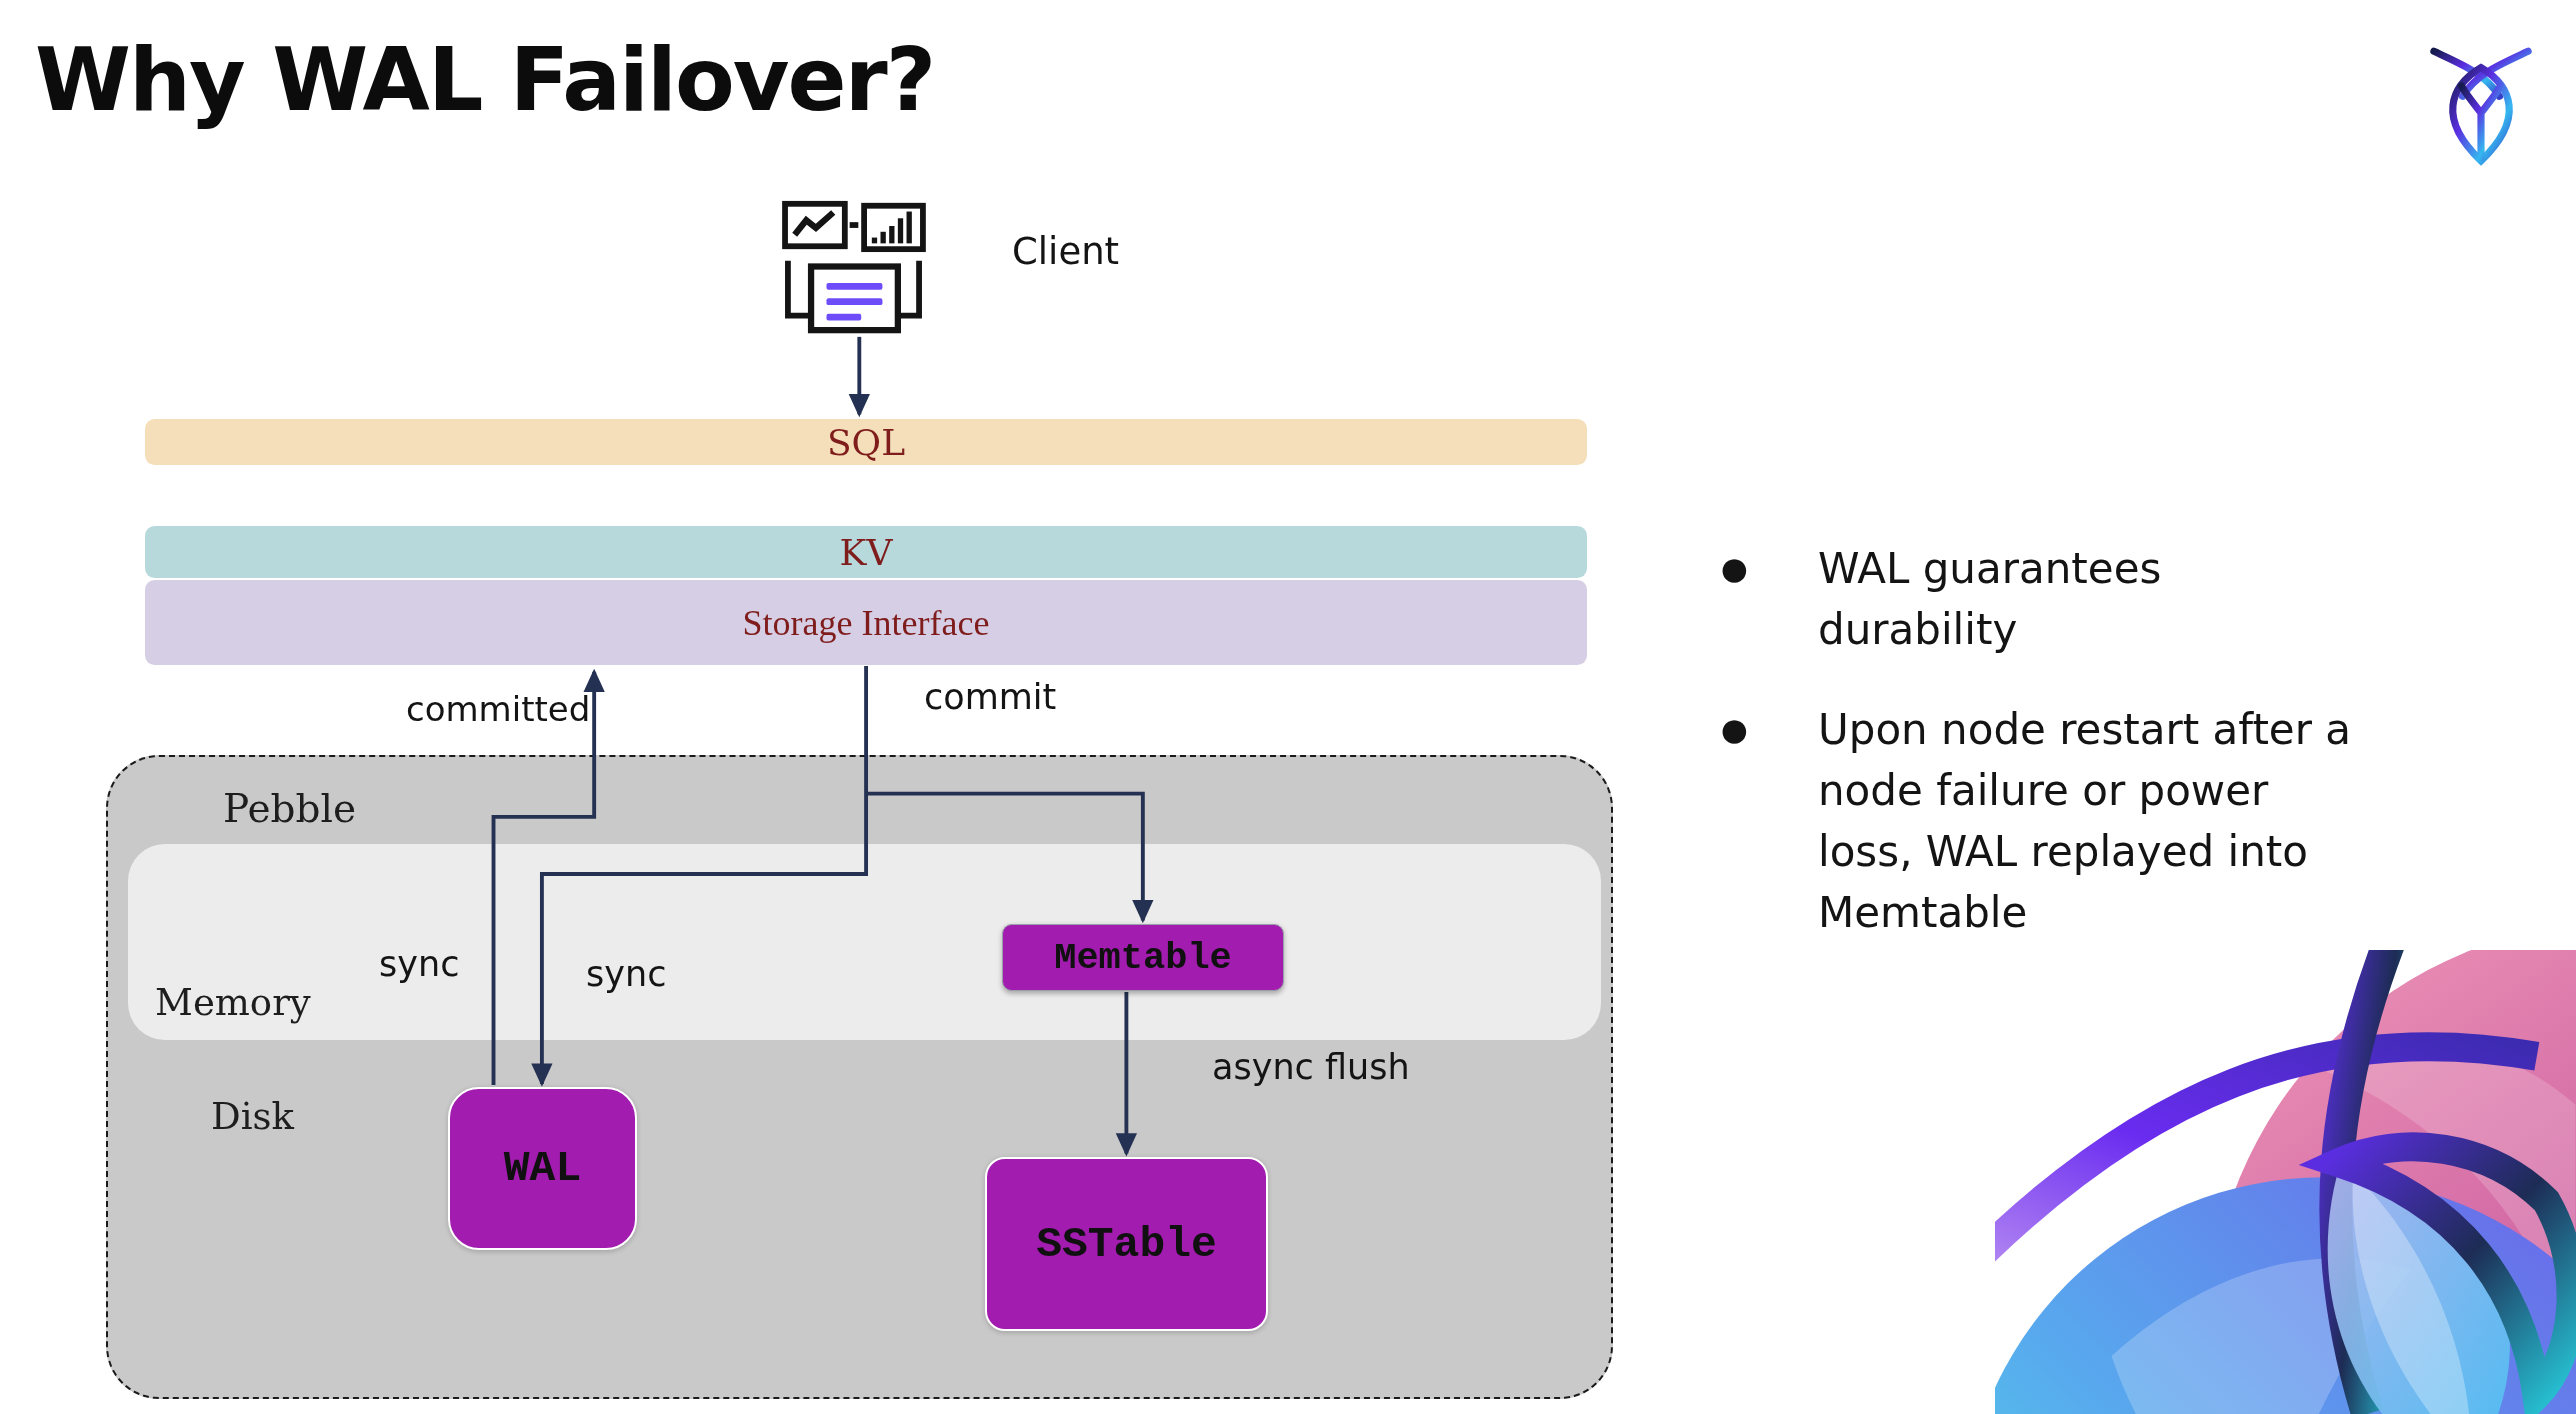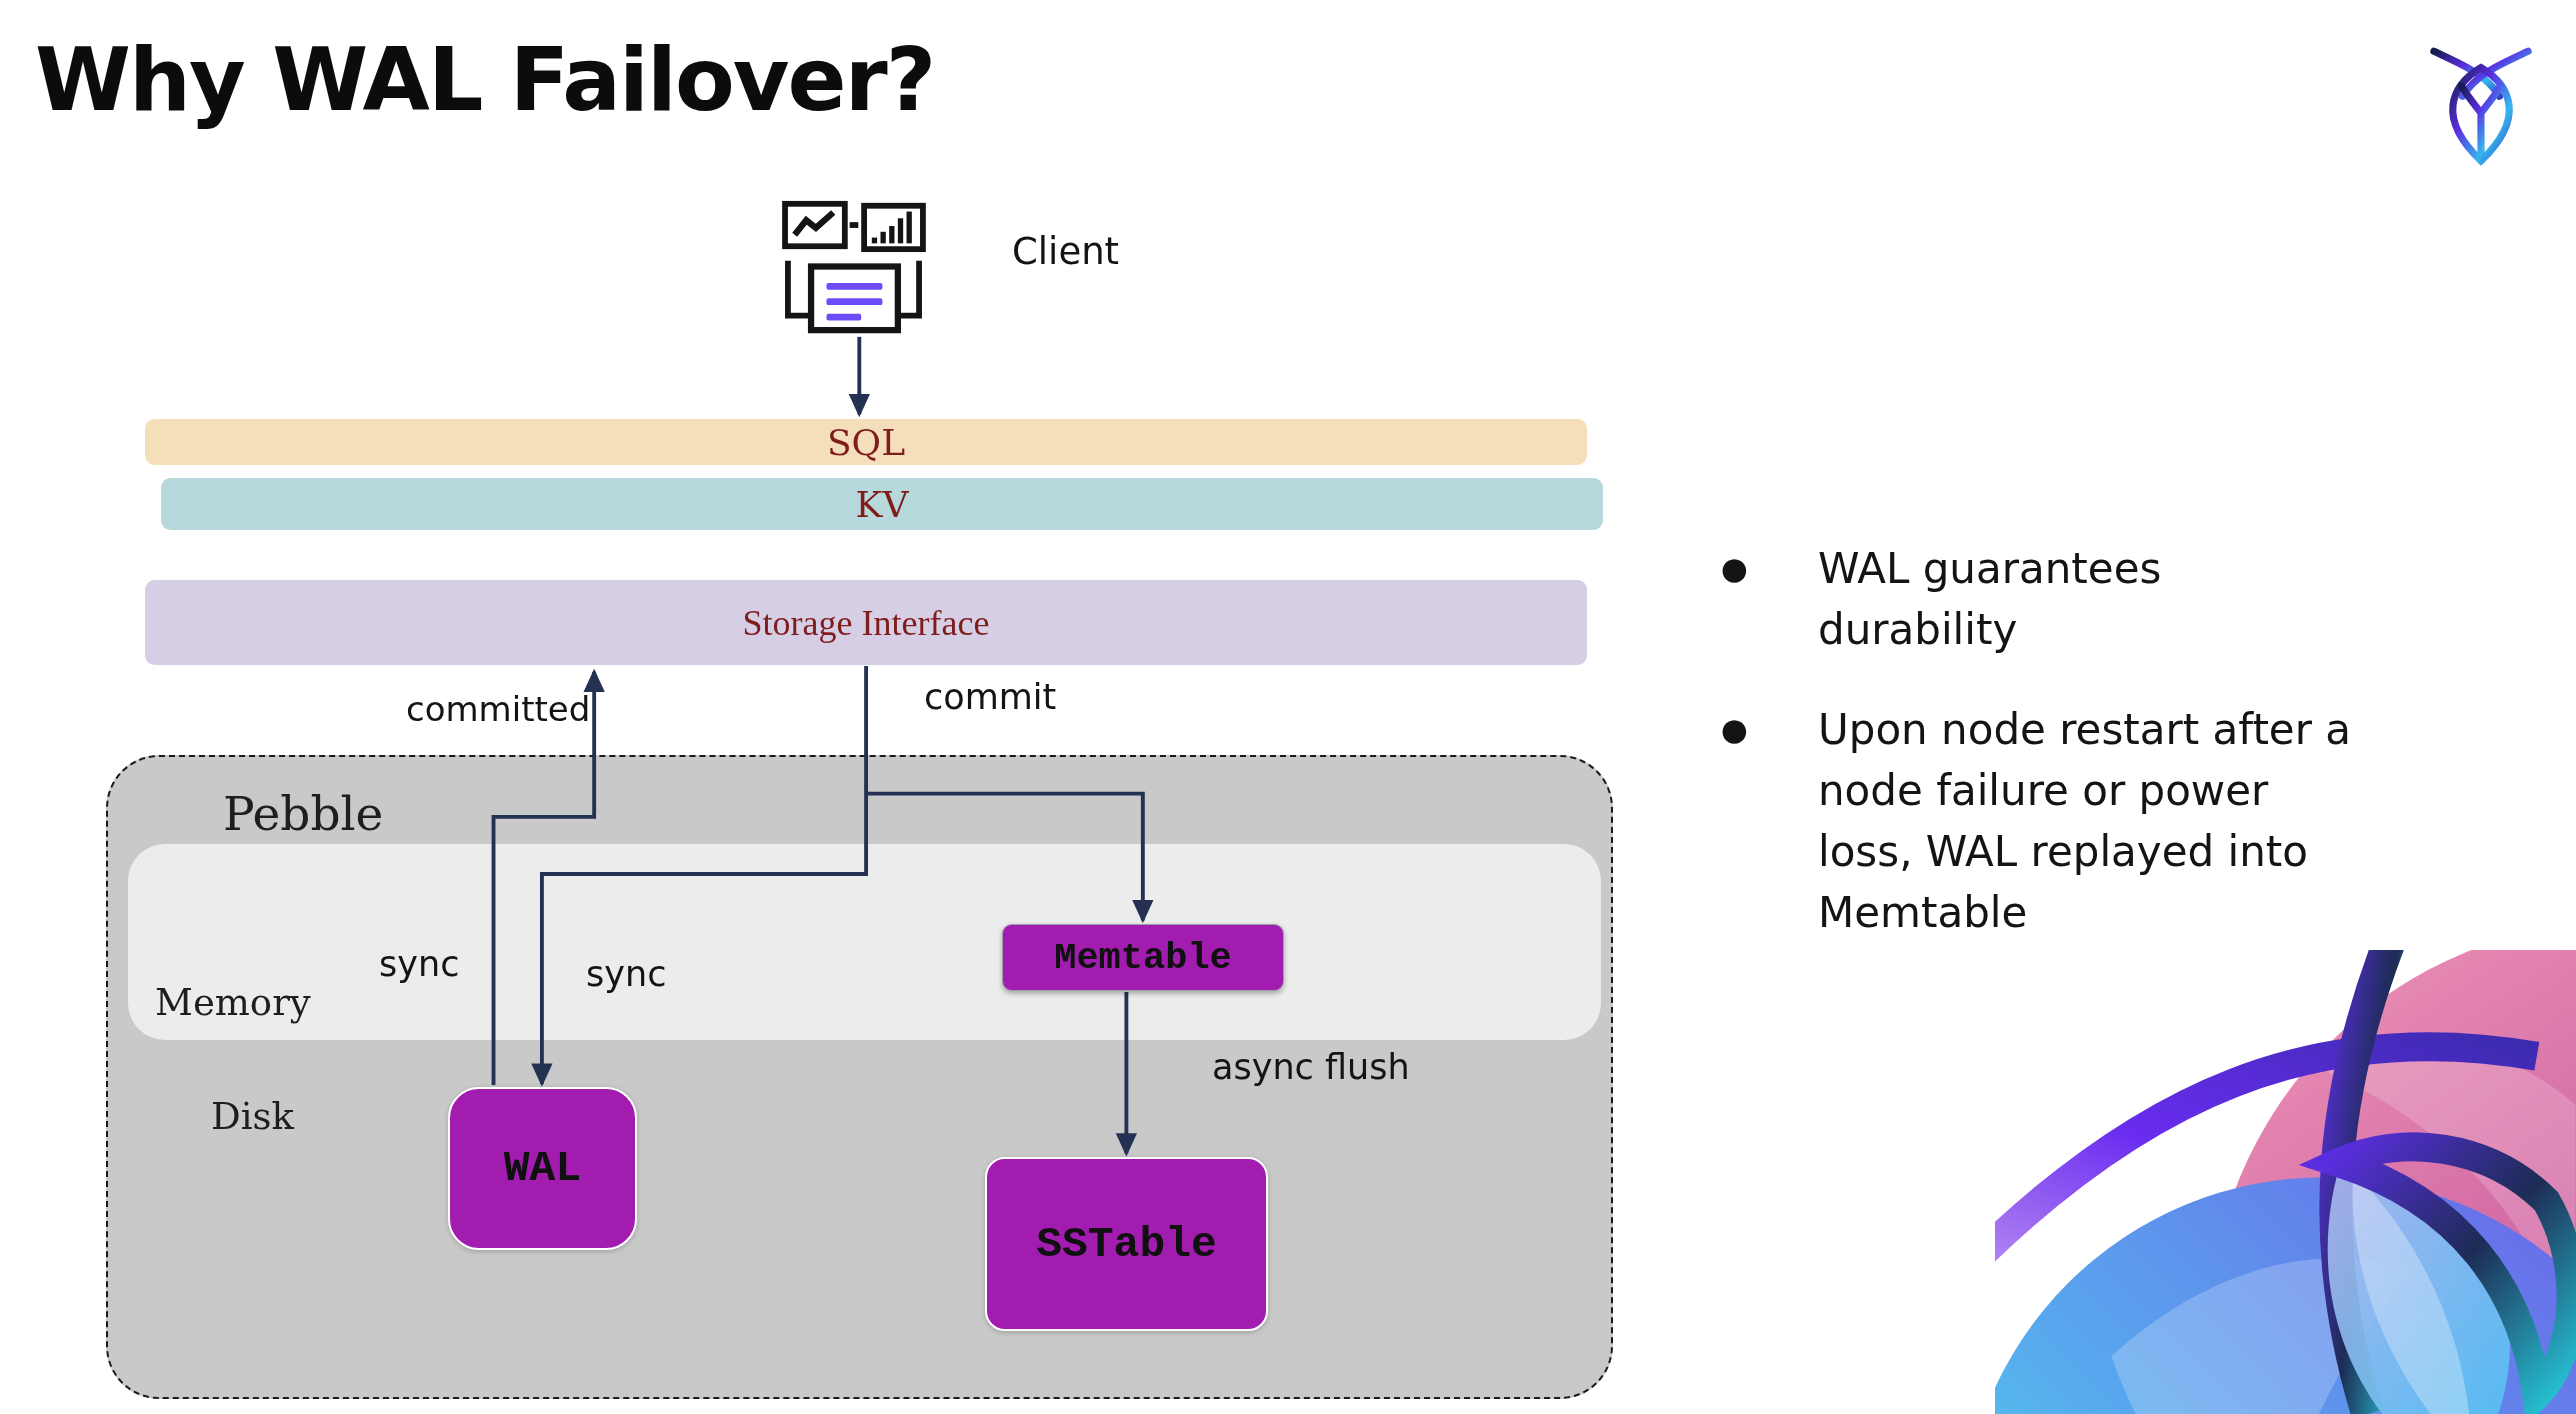--- a/index.html
+++ b/index.html
@@ -16,30 +16,30 @@
 
   
   #client-icon { left:780px; top:199px; width:147px; height:135px; }
   #client-label { left:1012px; top:230px; font-size:37px; color:#141414; }
 
   
   .layer { left:145px; width:1442px; border-radius:9.7px; display:flex;
            align-items:center; justify-content:center;
            font-family:"DejaVu Serif", serif; font-size:36px; color:#7f1d1d; }
   #layer-sql     { top:419px; height:46px; background:#f4dfba; }
-  #layer-kv      { top:478px; height:52px; background:#b7d9db;margin-left:16px; }
+  #layer-kv      { top:526px; height:52px; background:#b7d9db; }
   #layer-storage { top:580px; height:85px; background:#d5cee4;font-family:Liberation Serif, serif; }
 
   
   #pebble-box { left:106px; top:755px; width:1507px; height:644px;
                 background:#c9c9c9; border:2.9px dashed #1a1a1a; border-radius:53px; }
   #memory-band { left:128px; top:844px; width:1473px; height:196px;
                  background:#ececec; border-radius:37px; }
   .region-label { font-family:"DejaVu Serif", serif; color:#1e1e1e; }
-  #pebble-label { left:223px; top:786px; font-size:47px; }
+  #pebble-label { left:223px; top:786px; font-size:39px; }
   #memory-label { left:155px; top:981px; font-size:37px; }
   #disk-label   { left:211px; top:1095px; font-size:37px; }
 
   
   .edge-label { font-size:35px; color:#141414; }
   #lbl-committed  { left:406px;  top:689px;  font-size:34px; }
   #lbl-commit     { left:924px;  top:677px; }
   #lbl-sync-upper { left:379px;  top:944px; }
   #lbl-sync-lower { left:586px;  top:954px; }
   #lbl-async      { left:1212px; top:1047px; }

